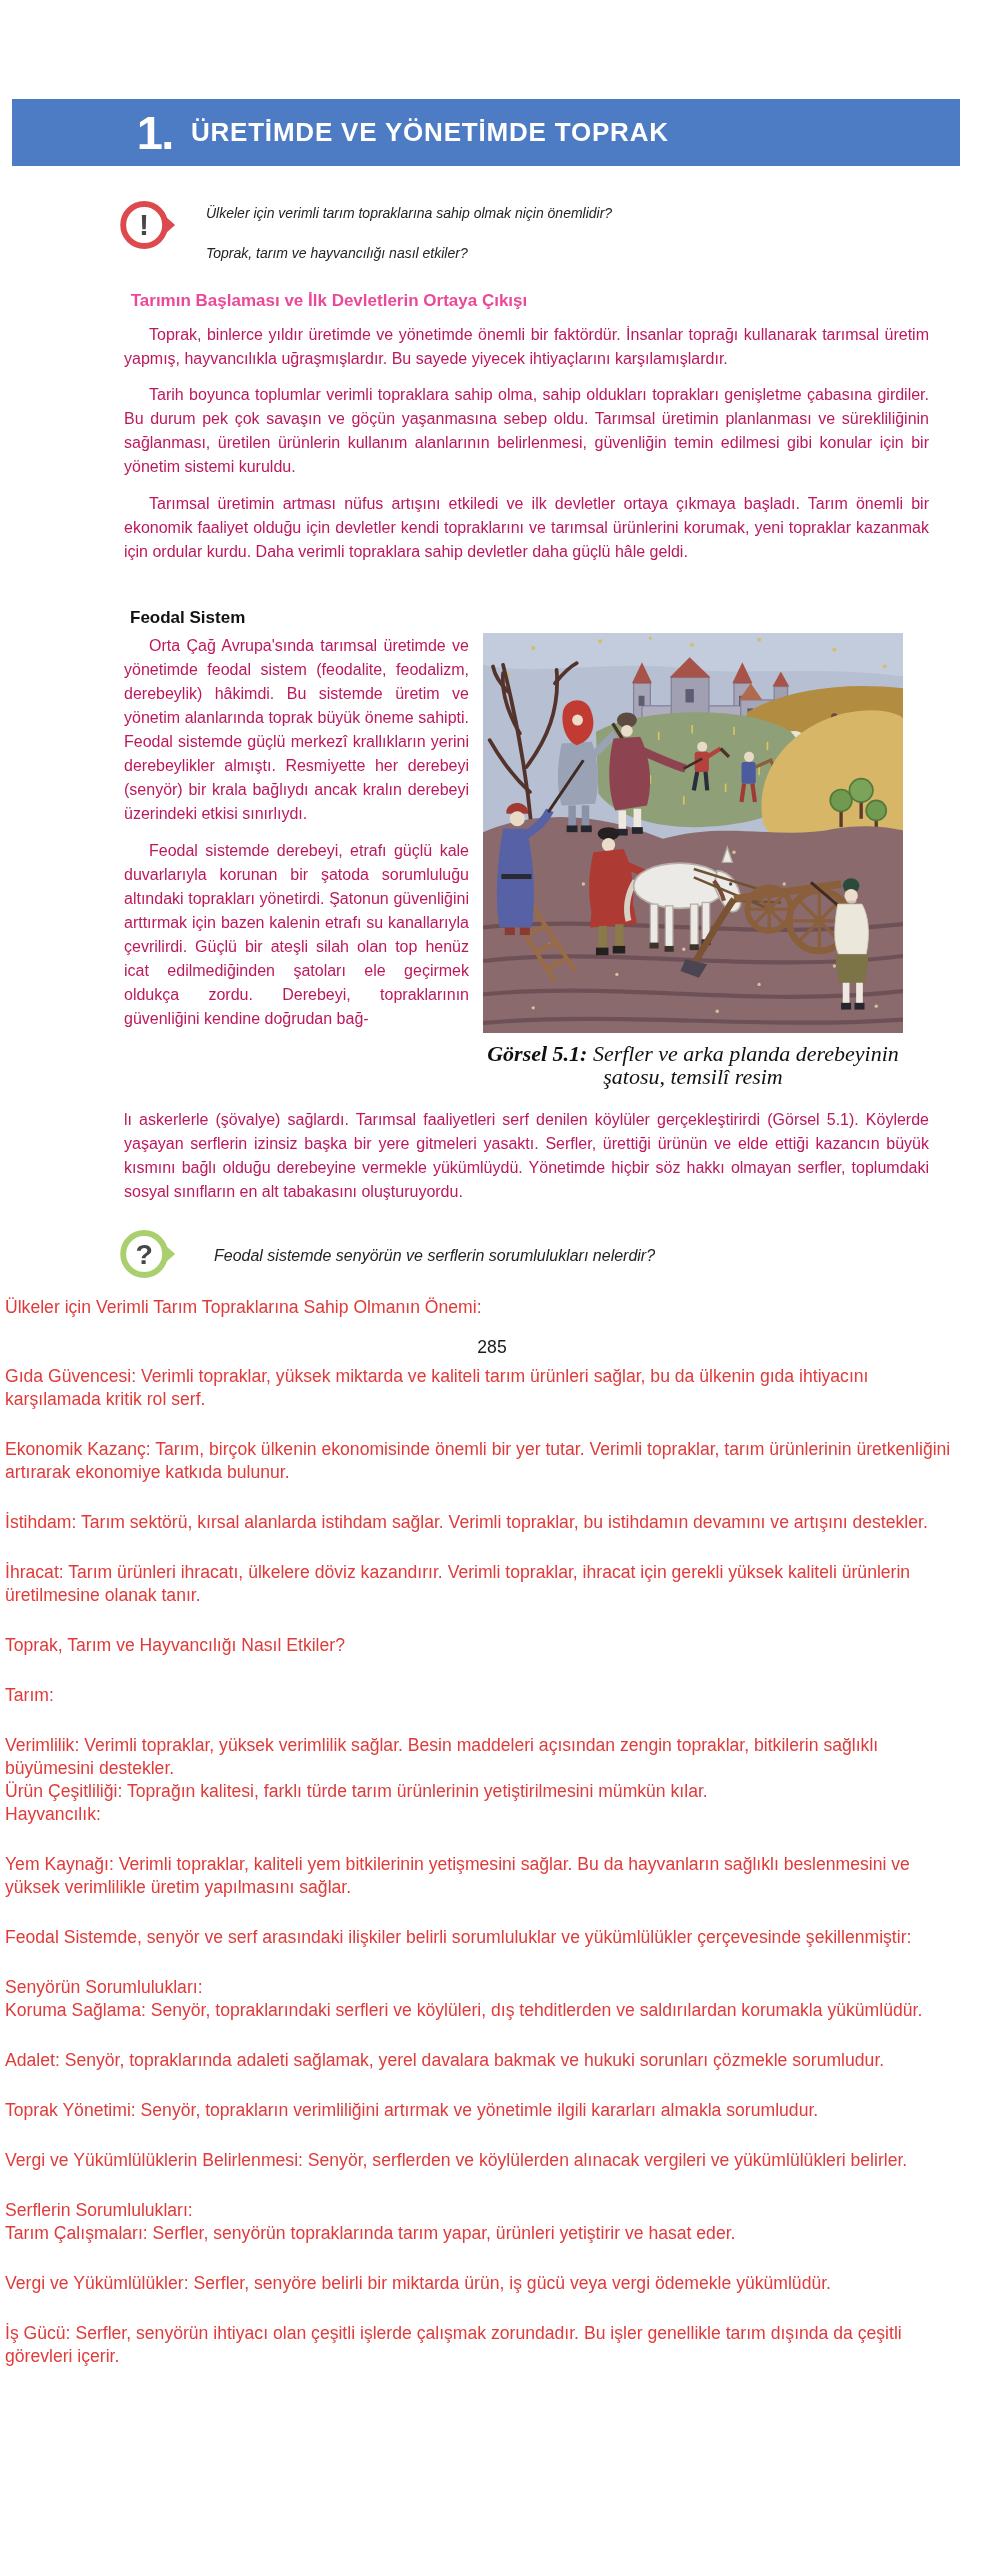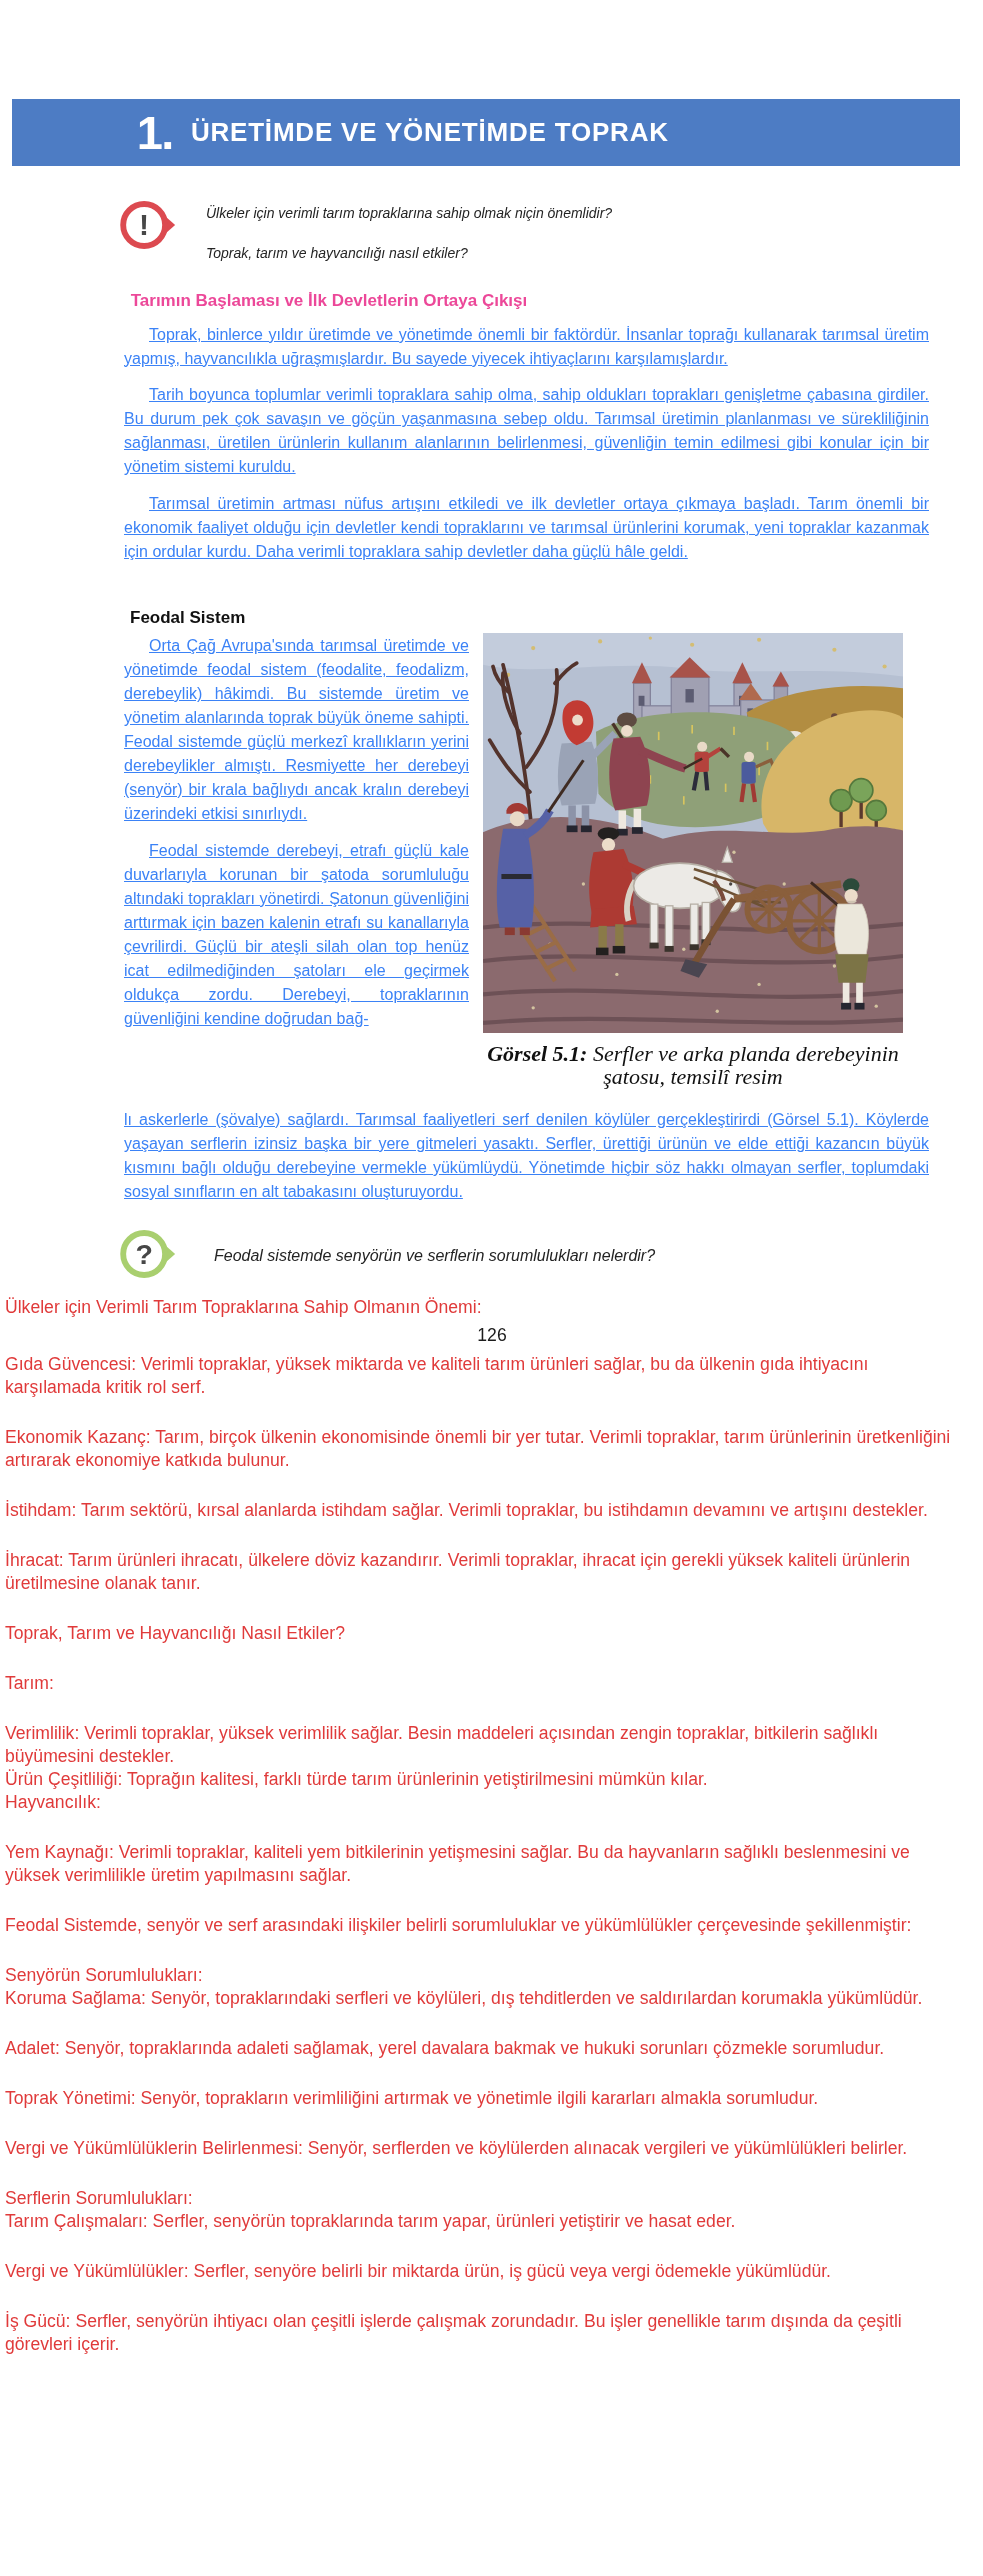--- a/index.html
+++ b/index.html
@@ -16,42 +16,42 @@
   .unit-title{color:#fff;font-size:26px;font-weight:bold;margin-left:18.4px;letter-spacing:0.8px;white-space:nowrap;}
   
   .bubble-row{position:absolute;display:flex;align-items:flex-start;}
   .intro-row{left:119px;top:199px;width:803px;gap:30px;}
   .bubble-icon{flex:0 0 auto;}
   .intro-questions{font-style:italic;font-size:14px;color:#242424;padding-top:3.3px;}
   .intro-questions p{margin:0 0 17.6px 0;line-height:22px;}
   
   .section-agriculture{position:absolute;left:124px;top:291px;width:805px;}
   .body-heading{font-size:17px;font-weight:bold;margin:0 0 11.7px 0;padding-left:6.7px;color:#ec4899;}
-  .body-para{font-size:16px;line-height:24px;text-align:justify;text-indent:25px;margin:0 0 12.5px 0;color:#3b82f6;text-decoration:underline;}
+  .body-para{font-size:16px;line-height:24px;text-align:justify;text-indent:25px;margin:0 0 12.5px 0;color:#be185d;}
   .feudal-heading{position:absolute;left:130px;top:608px;font-size:17px;font-weight:bold;color:#111;margin:0;}
   .feudal-left-col{position:absolute;left:124px;top:634px;width:345px;}
   .feudal-left-col .body-para{line-height:24px;margin-bottom:12.5px;}
   .continuation{position:absolute;left:124px;top:1108px;width:805px;}
   .continuation .body-para{text-indent:0;}
   
   .figure{position:absolute;left:483px;top:633px;width:420px;}
   .figure svg{display:block;width:420px;height:400px;}
   .figure-caption{
     font-family:"Liberation Serif", serif;font-style:italic;font-size:22px;
     line-height:22.6px;text-align:center;margin-top:10px;color:#111;
   }
   .figure-caption b{font-weight:bold;}
   
   .question-row{left:119px;top:1228px;width:803px;gap:38px;align-items:center;}
   .question-text{font-style:italic;font-size:16px;color:#242424;margin:0;line-height:22px;}
   
   .annotations{position:absolute;left:0;top:1296px;width:984px;color:#e03a3a;}
   .anno-block{margin:0 0 27px 0;padding:0 16.7px 0 5px;}
   .anno-block p{margin:0;font-size:17.6px;line-height:23px;}
-  .anno-block.first{margin-bottom:6px;}
+  .anno-block.first{margin-bottom:18px;}
   .page-number{text-align:center;color:#1c1c1c;font-size:17.6px;margin:1.7px 0 8.4px 0;line-height:20px;}
 </style>
 </head>
 <body>
 
 <div class="page">
 
   <div class="title-bar">
     <span class="unit-number">1.</span>
     <span class="unit-title">ÜRETİMDE VE YÖNETİMDE TOPRAK</span>
@@ -333,21 +333,21 @@
         <text x="30" y="43" text-anchor="middle" font-size="34" font-weight="bold" fill="#474747" font-family="Liberation Sans, sans-serif">?</text>
       </svg>
     </span>
     <p class="question-text">Feodal sistemde senyörün ve serflerin sorumlulukları nelerdir?</p>
   </div>
 
   <div class="annotations">
     <div class="anno-block first">
       <p>Ülkeler için Verimli Tarım Topraklarına Sahip Olmanın Önemi:</p>
     </div>
-    <div class="page-number">126</div>
+    <div class="page-number">285</div>
     <div class="anno-block">
       <p>Gıda Güvencesi: Verimli topraklar, yüksek miktarda ve kaliteli tarım ürünleri sağlar, bu da ülkenin gıda ihtiyacını karşılamada kritik rol serf.</p>
     </div>
     <div class="anno-block">
       <p>Ekonomik Kazanç: Tarım, birçok ülkenin ekonomisinde önemli bir yer tutar. Verimli topraklar, tarım ürünlerinin üretkenliğini artırarak ekonomiye katkıda bulunur.</p>
     </div>
     <div class="anno-block">
       <p>İstihdam: Tarım sektörü, kırsal alanlarda istihdam sağlar. Verimli topraklar, bu istihdamın devamını ve artışını destekler.</p>
     </div>
     <div class="anno-block">

